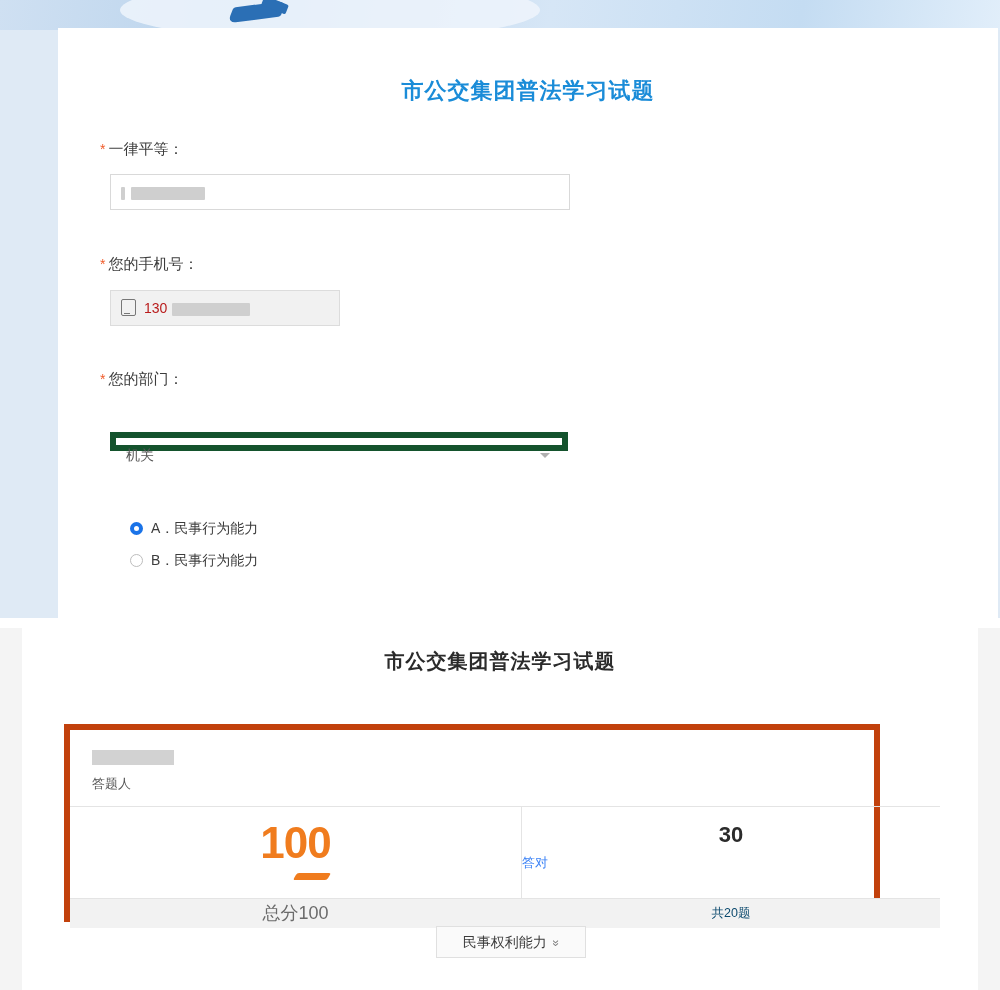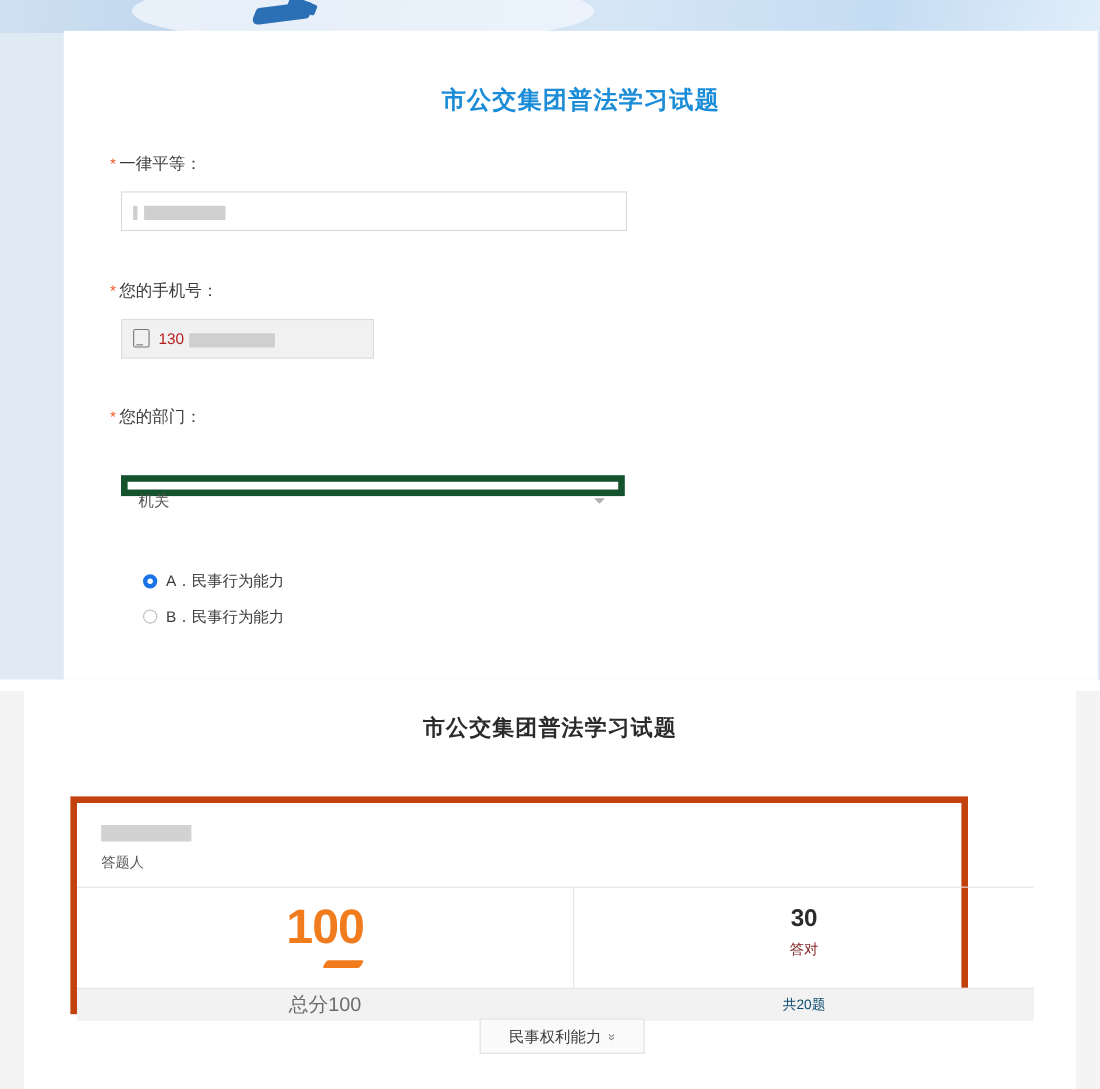--- a/index.html
+++ b/index.html
@@ -285,23 +285,22 @@
     width: 418px;
     text-align: center;
     font-size: 22px;
     font-weight: bold;
     color: #2b2b2b;
   }
   .correct-label {
     position: absolute;
     left: 452px; top: 124px;
     width: 418px;
-    text-align: center;
     font-size: 13px;
-    color: #7f1d1d;
+    color: #3b82f6;
   }
   .footer-strip {
     position: absolute;
     left: 0; top: 168px;
     width: 870px;
     height: 29px;
     background: #f2f2f2;
     border-top: 1px solid #e4e4e4;
   }
   .footer-left {

